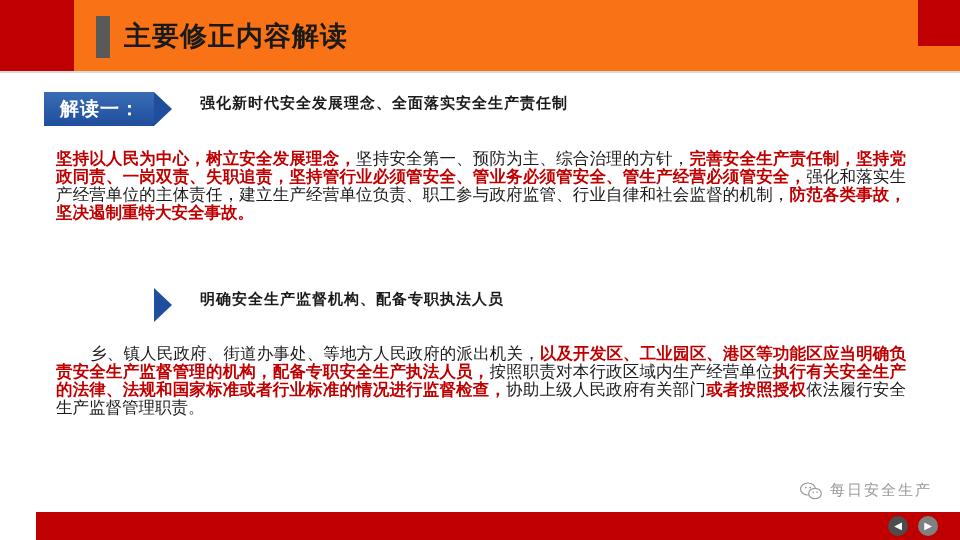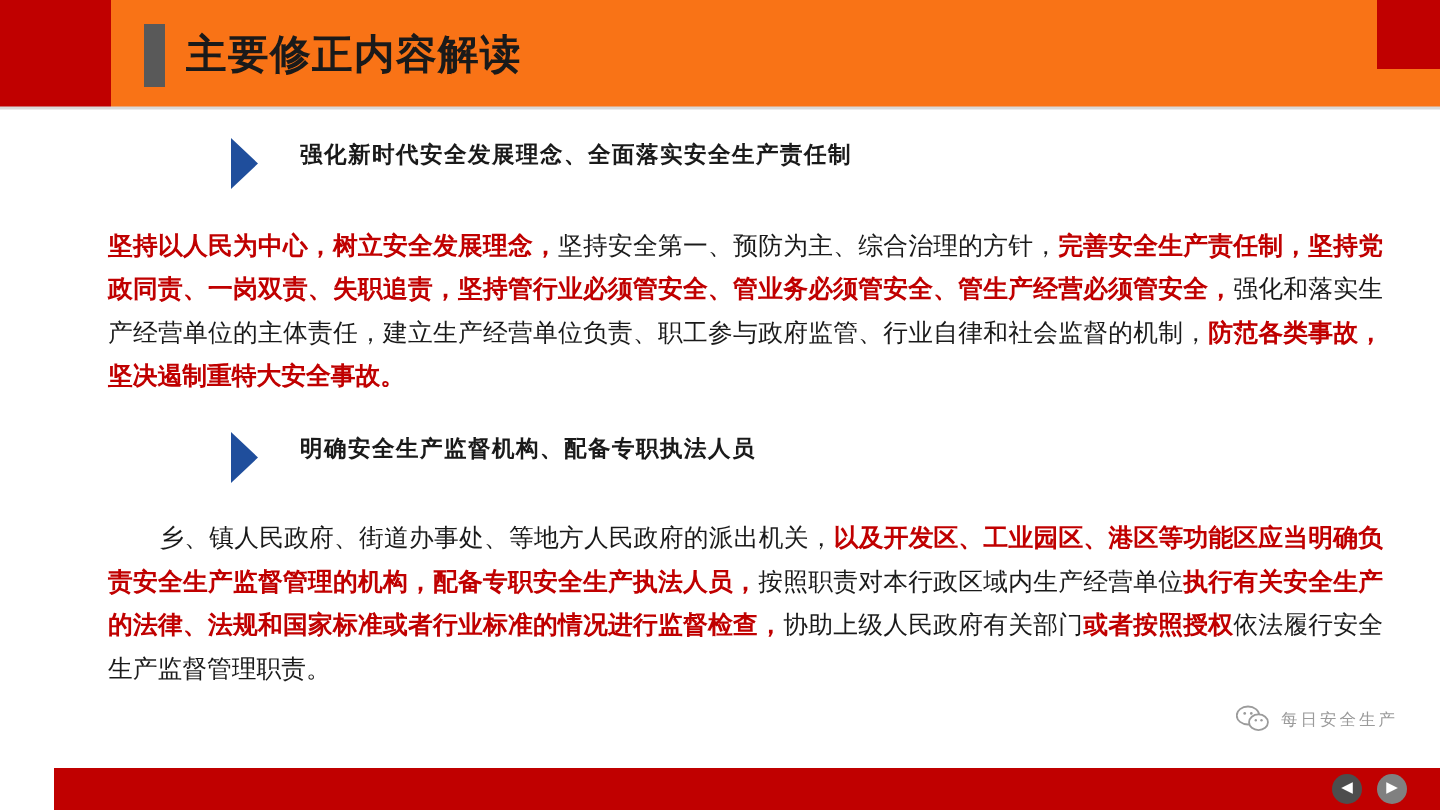--- a/index.html
+++ b/index.html
@@ -111,27 +111,27 @@
     font-weight: bold;
     color: #1a1a1a;
     letter-spacing: 1px;
     font-family: "Liberation Sans", "DejaVu Sans", sans-serif;
     white-space: nowrap;
   }
 
   
   .para {
     position: absolute;
-    left: 72px;
+    left: 56px;
     width: 850px;
     font-size: 16.5px;
-    line-height: 29px;
+    line-height: 18px;
     color: #1a1a1a;
     text-align: justify;
-    font-family: Liberation Mono, monospace;
+    font-family: Liberation Serif, serif;
   }
   .para .hl {
     color: #c00000;
     font-weight: bold;
   }
   .para .indent {
     display: inline-block;
     width: 34px;
   }
 
@@ -146,26 +146,26 @@
   .bottom-white-left {
     position: absolute;
     bottom: 0; left: 0;
     width: 36px;
     height: 28px;
     background: #ffffff;
   }
   .watermark {
     position: absolute;
     right: 28px;
-    bottom: 52px;
+    bottom: 40px;
     display: flex;
     align-items: center;
     gap: 8px;
     color: #9b9b9b;
-    font-size: 11px;
+    font-size: 15px;
     letter-spacing: 2px;
     font-family: "Liberation Sans", "DejaVu Sans", sans-serif;
   }
   .wechat-icon {
     width: 22px;
     height: 18px;
     position: relative;
   }
   .nav-dots {
     position: absolute;
@@ -196,20 +196,23 @@
 <div class="top-bar">
   <div class="top-red-left"></div>
   <div class="top-red-right"></div>
   <div class="top-gray-bar"></div>
   <div class="page-title">主要修正内容解读</div>
   <div class="top-divider"></div>
 </div>
 
 <div class="section" style="top:92px;">
   <div class="banner">
+    <div class="banner-box" id="box1">
+      <span class="banner-label">解读一：</span>
+    </div>
     <div class="banner-arrow" id="arr1" style="left: 154px;"></div>
     <div class="banner-title">强化新时代安全发展理念、全面落实安全生产责任制</div>
   </div>
 </div>
 <div class="para" id="para1" style="top:150px;"><span class="hl">坚持以人民为中心，树立安全发展理念，</span><span class="">坚持安全第一、预防为主、综合治理的方针，</span><span class="hl">完善安全生产责任制，坚持党政同责、一岗双责、失职追责，坚持管行业必须管安全、管业务必须管安全、管生产经营必须管安全，</span><span class="">强化和落实生产经营单位的主体责任，建立生产经营单位负责、职工参与政府监管、行业自律和社会监督的机制，</span><span class="hl">防范各类事故，坚决遏制重特大安全事故。</span></div>
 
 <div class="section" style="top:288px;">
   <div class="banner">
     <div class="banner-arrow" id="arr2" style="left: 154px;"></div>
     <div class="banner-title">明确安全生产监督机构、配备专职执法人员</div>

